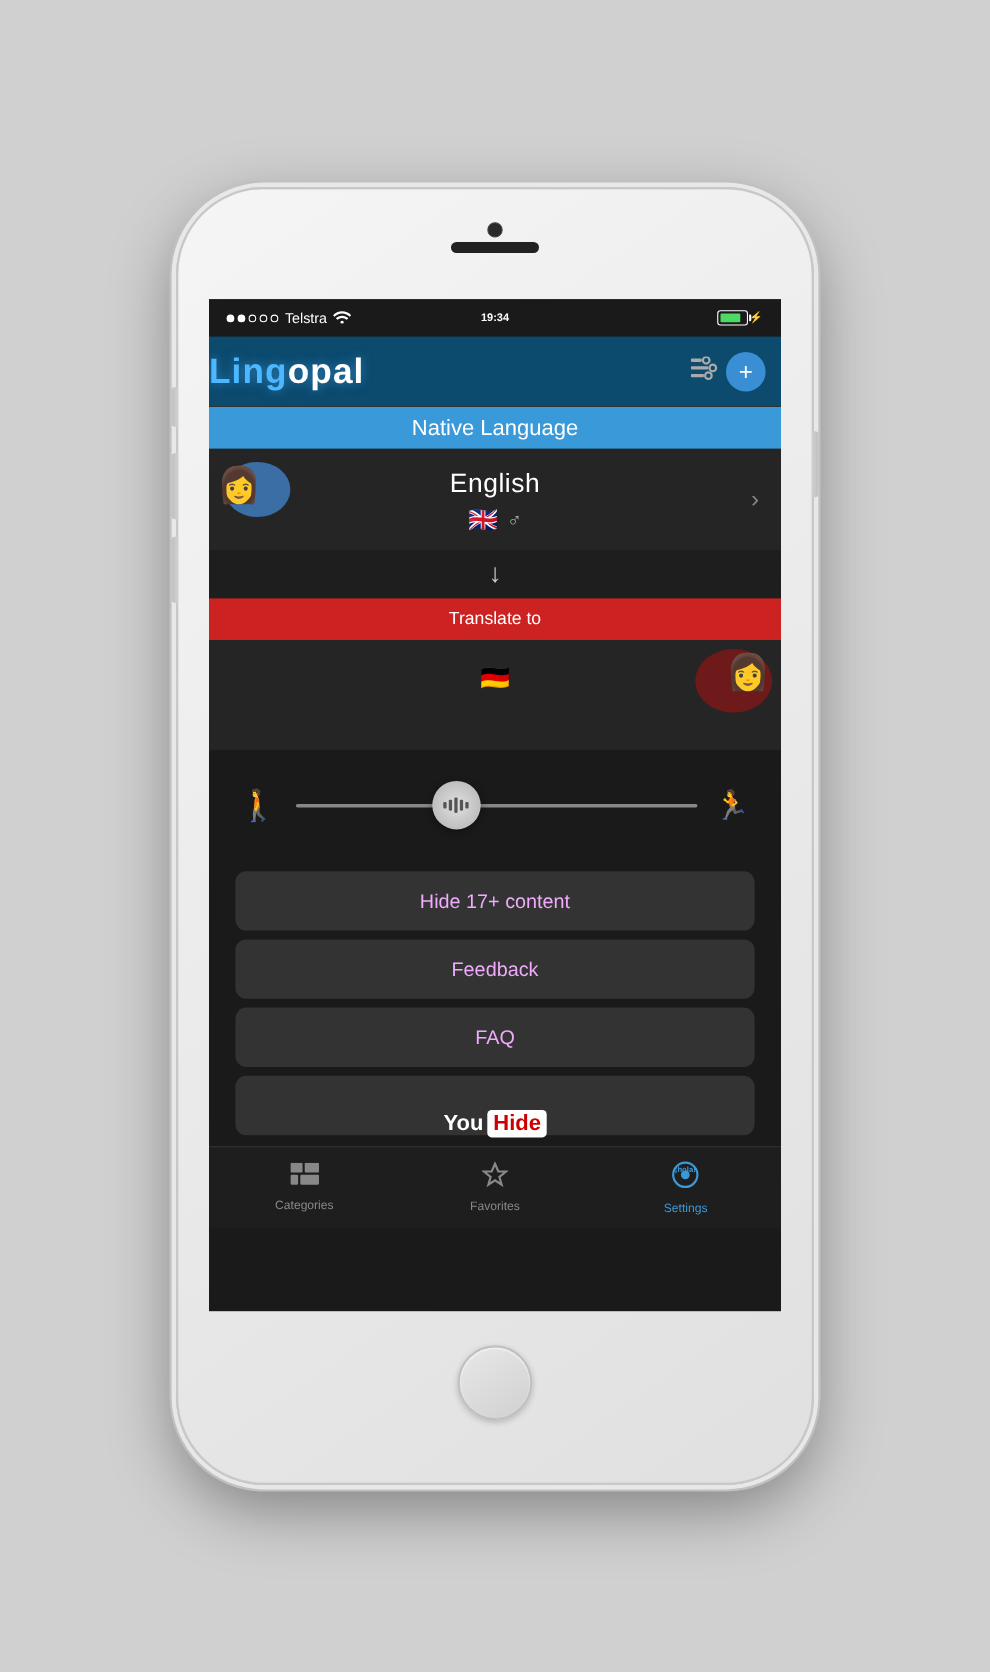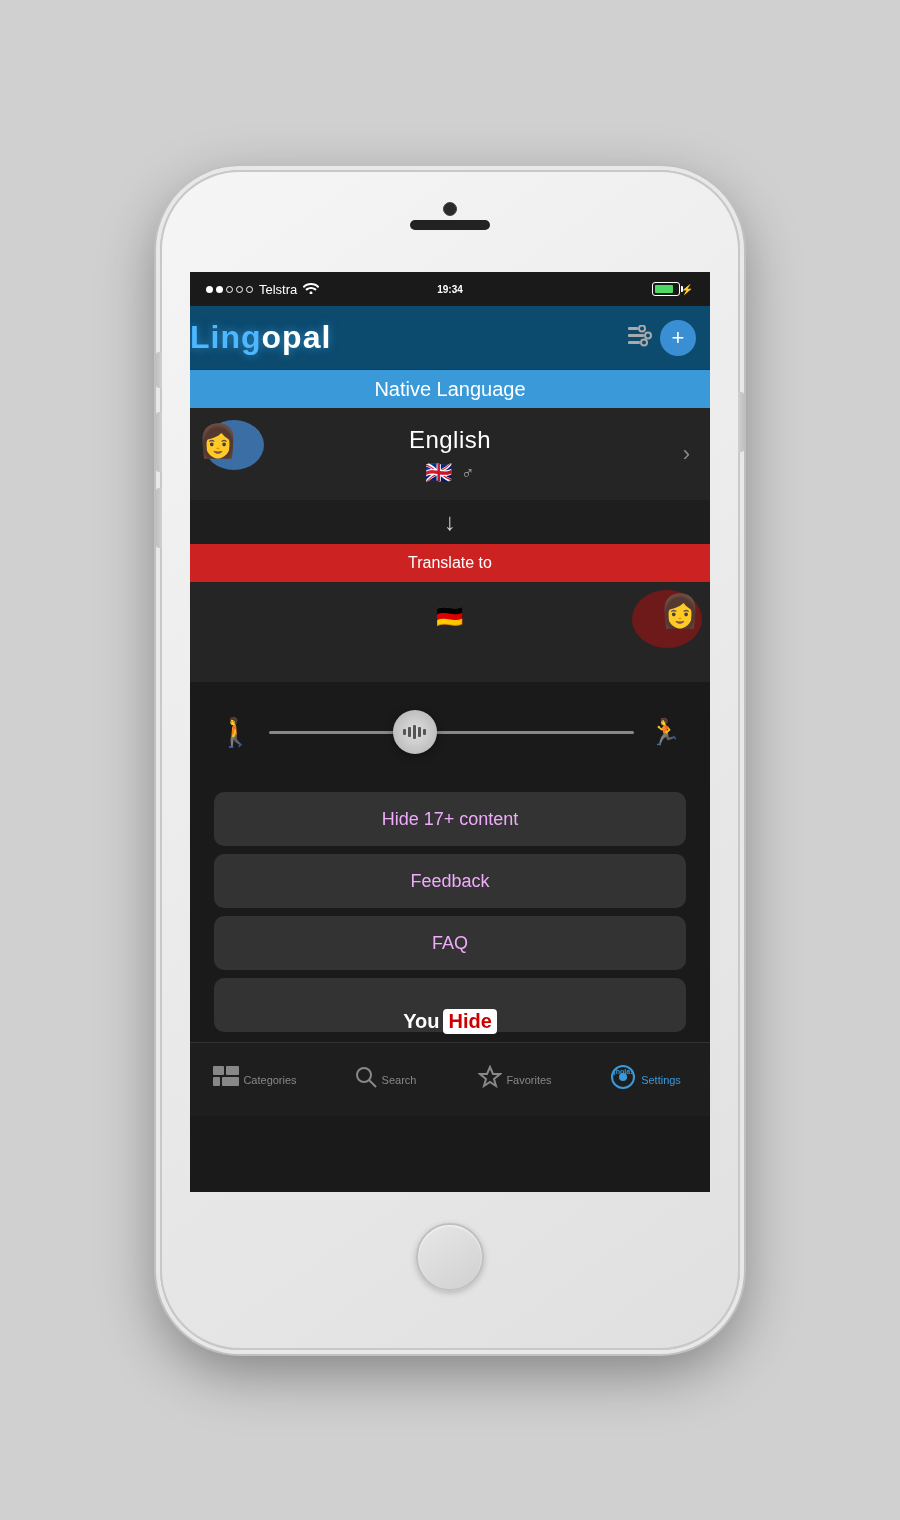--- a/index.html
+++ b/index.html
@@ -427,20 +427,21 @@
     .tab-bar {
       background: #1e1e1e;
       height: 74px;
       display: flex;
       align-items: center;
       border-top: 1px solid #333;
     }
     .tab-item {
       flex: 1;
       display: flex;
+      flex-direction: column;
       align-items: center;
       justify-content: center;
       gap: 4px;
       cursor: pointer;
       height: 100%;
     }
     .tab-icon {
       font-size: 24px;
       color: #888;
     }
@@ -649,29 +650,20 @@
             <rect x="13" y="0" width="13" height="9" rx="1"></rect>
             <rect x="0" y="11" width="7" height="9" rx="1"></rect>
             <rect x="9" y="11" width="17" height="9" rx="1"></rect>
           </svg>
         </span>
         <span class="tab-label">Categories</span>
       </div>
       <div class="tab-item">
         <span class="tab-icon">
           <svg width="24" height="24" viewBox="0 0 24 24" fill="none" stroke="#888" stroke-width="2">
-            <circle cx="10" cy="10" r="7"></circle>
-            <line x1="15" y1="15" x2="22" y2="22"></line>
-          </svg>
-        </span>
-        <span class="tab-label">Search</span>
-      </div>
-      <div class="tab-item">
-        <span class="tab-icon">
-          <svg width="24" height="24" viewBox="0 0 24 24" fill="none" stroke="#888" stroke-width="2">
             <polygon points="12,2 15,9 22,9 16,14 18,21 12,17 6,21 8,14 2,9 9,9"></polygon>
           </svg>
         </span>
         <span class="tab-label">Favorites</span>
       </div>
       <div class="tab-item">
         <span class="tab-icon active">
           <svg width="28" height="28" viewBox="0 0 28 28" fill="none">
             <circle cx="14" cy="14" r="11" stroke="#3a9ad9" stroke-width="2"></circle>
             <circle cx="14" cy="14" r="4" fill="#3a9ad9"></circle>

